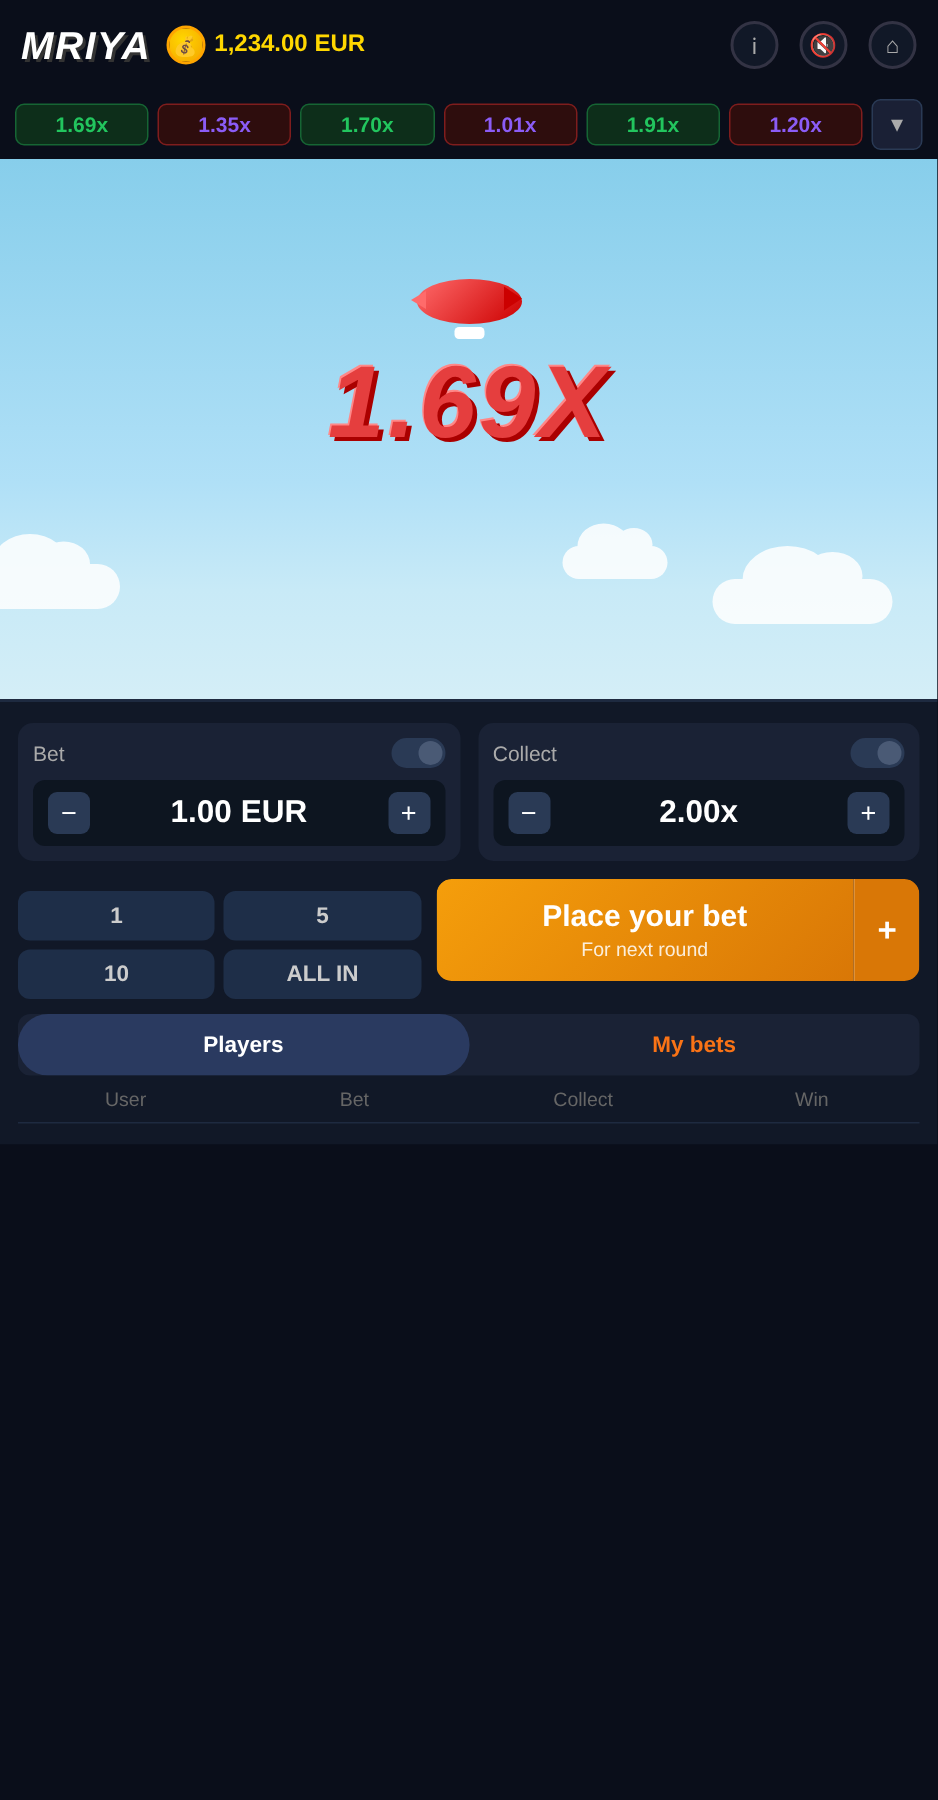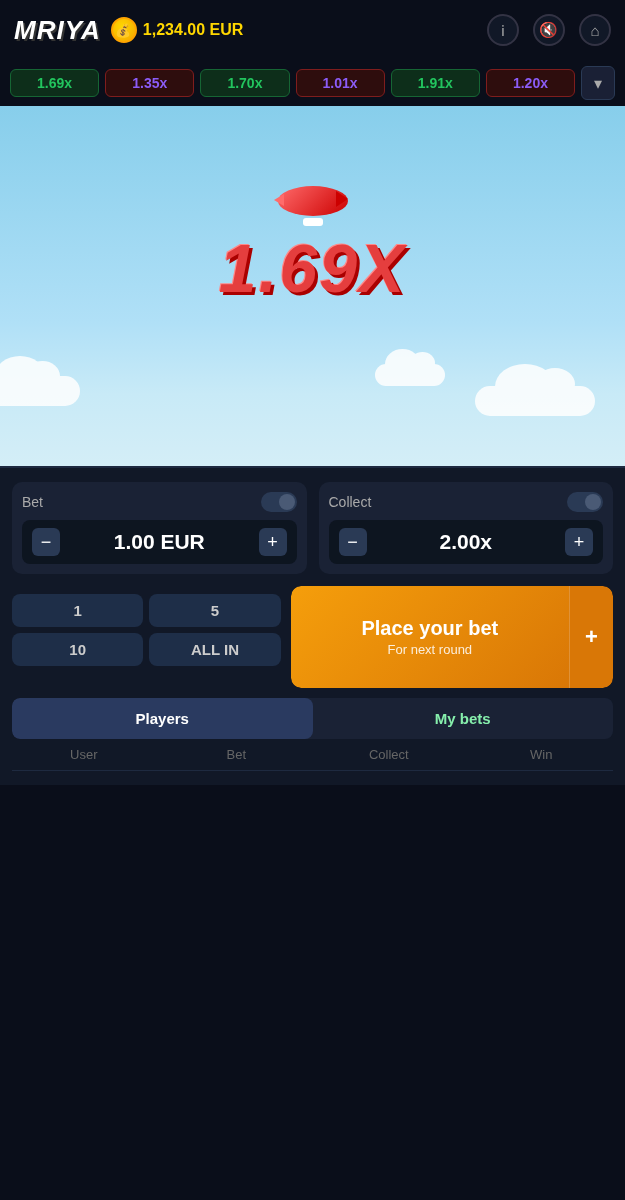--- a/index.html
+++ b/index.html
@@ -354,21 +354,21 @@
       background: linear-gradient(135deg, #f59e0b, #d97706);
       border: none;
       color: white;
       font-size: 20px;
       font-weight: 900;
       cursor: pointer;
       display: flex;
       flex-direction: column;
       align-items: center;
       justify-content: center;
-      padding: 31px 20px;
+      padding: 14px 20px;
     }
     .place-bet-sub {
       font-size: 13px;
       font-weight: normal;
       color: rgba(255,255,255,0.85);
       margin-top: 2px;
     }
     .place-bet-plus {
       width: 44px;
       background: #d97706;
@@ -411,26 +411,26 @@
     }
     .tab-btn {
       flex: 1;
       padding: 12px;
       text-align: center;
       font-size: 15px;
       font-weight: bold;
       cursor: pointer;
       border: none;
       background: transparent;
-      color: #86efac;
+      color: #f97316;
     }
     .tab-btn.active {
       background: #2a3a60;
       color: white;
-      border-radius: 8px;
+      border-radius: 20px;
     }
 
     
     .table-header {
       display: flex;
       padding: 8px 14px;
       border-bottom: 1px solid #1e2a40;
       gap: 37px;
     }
     .th {

